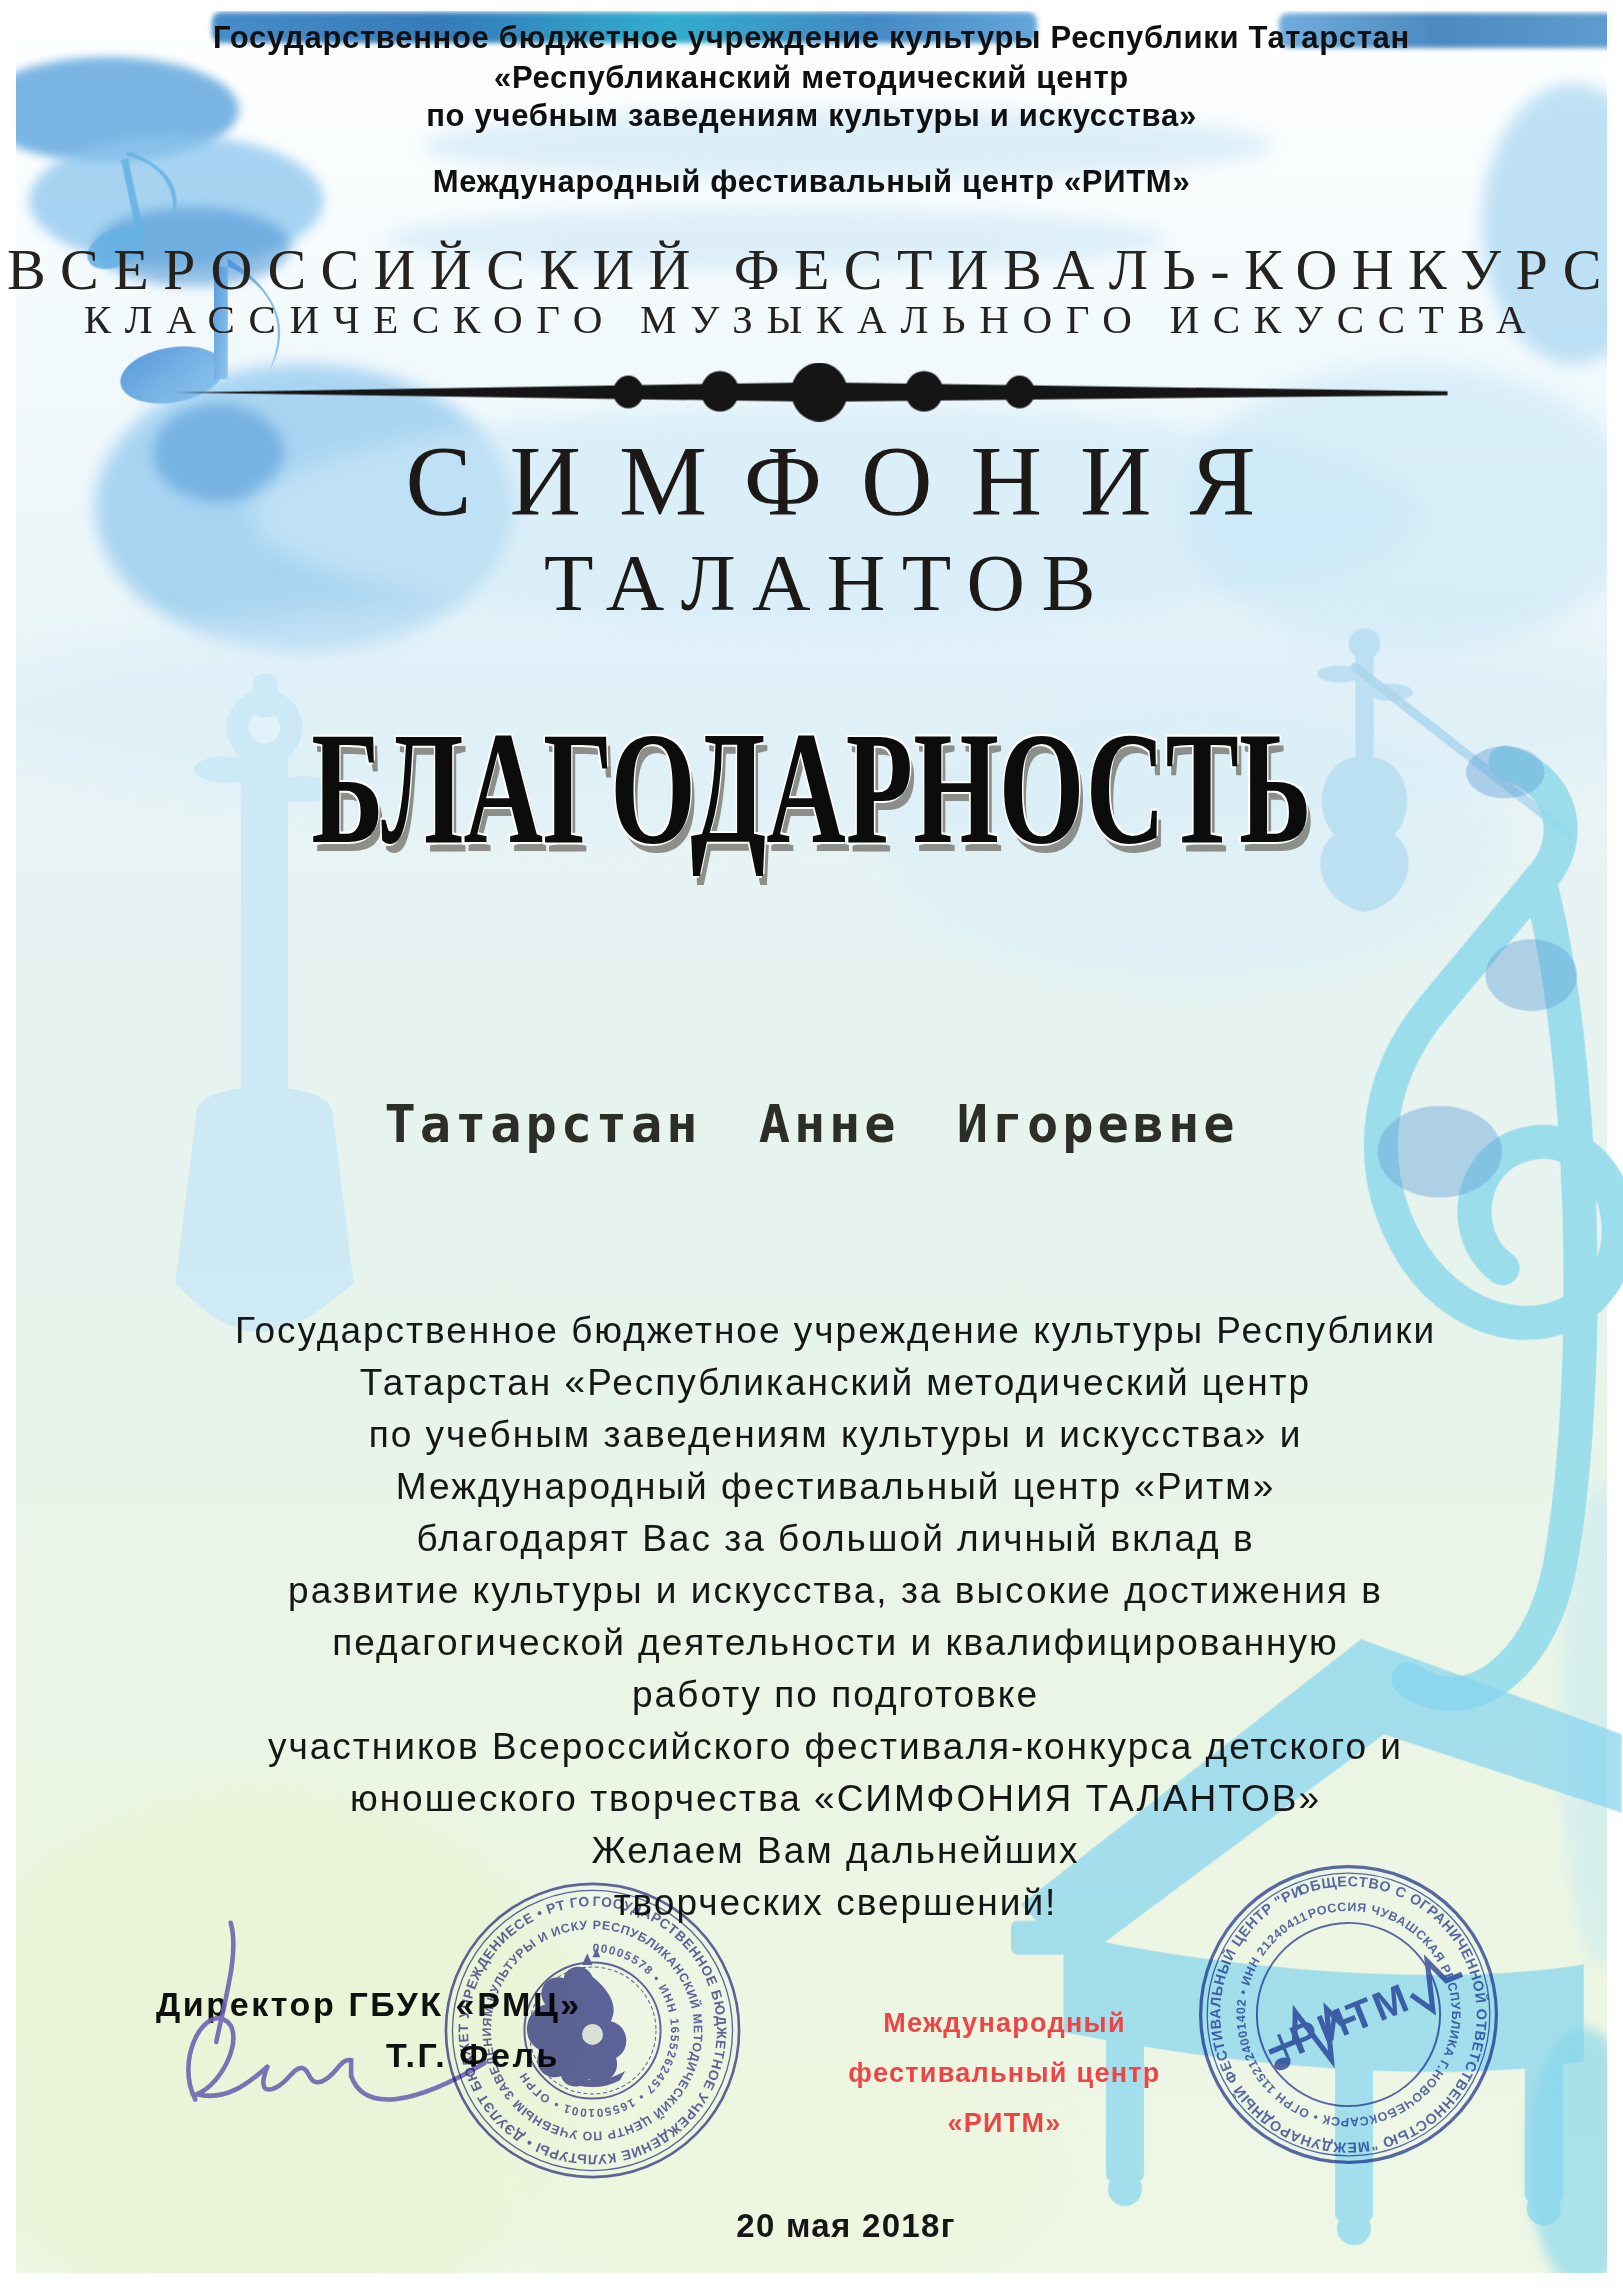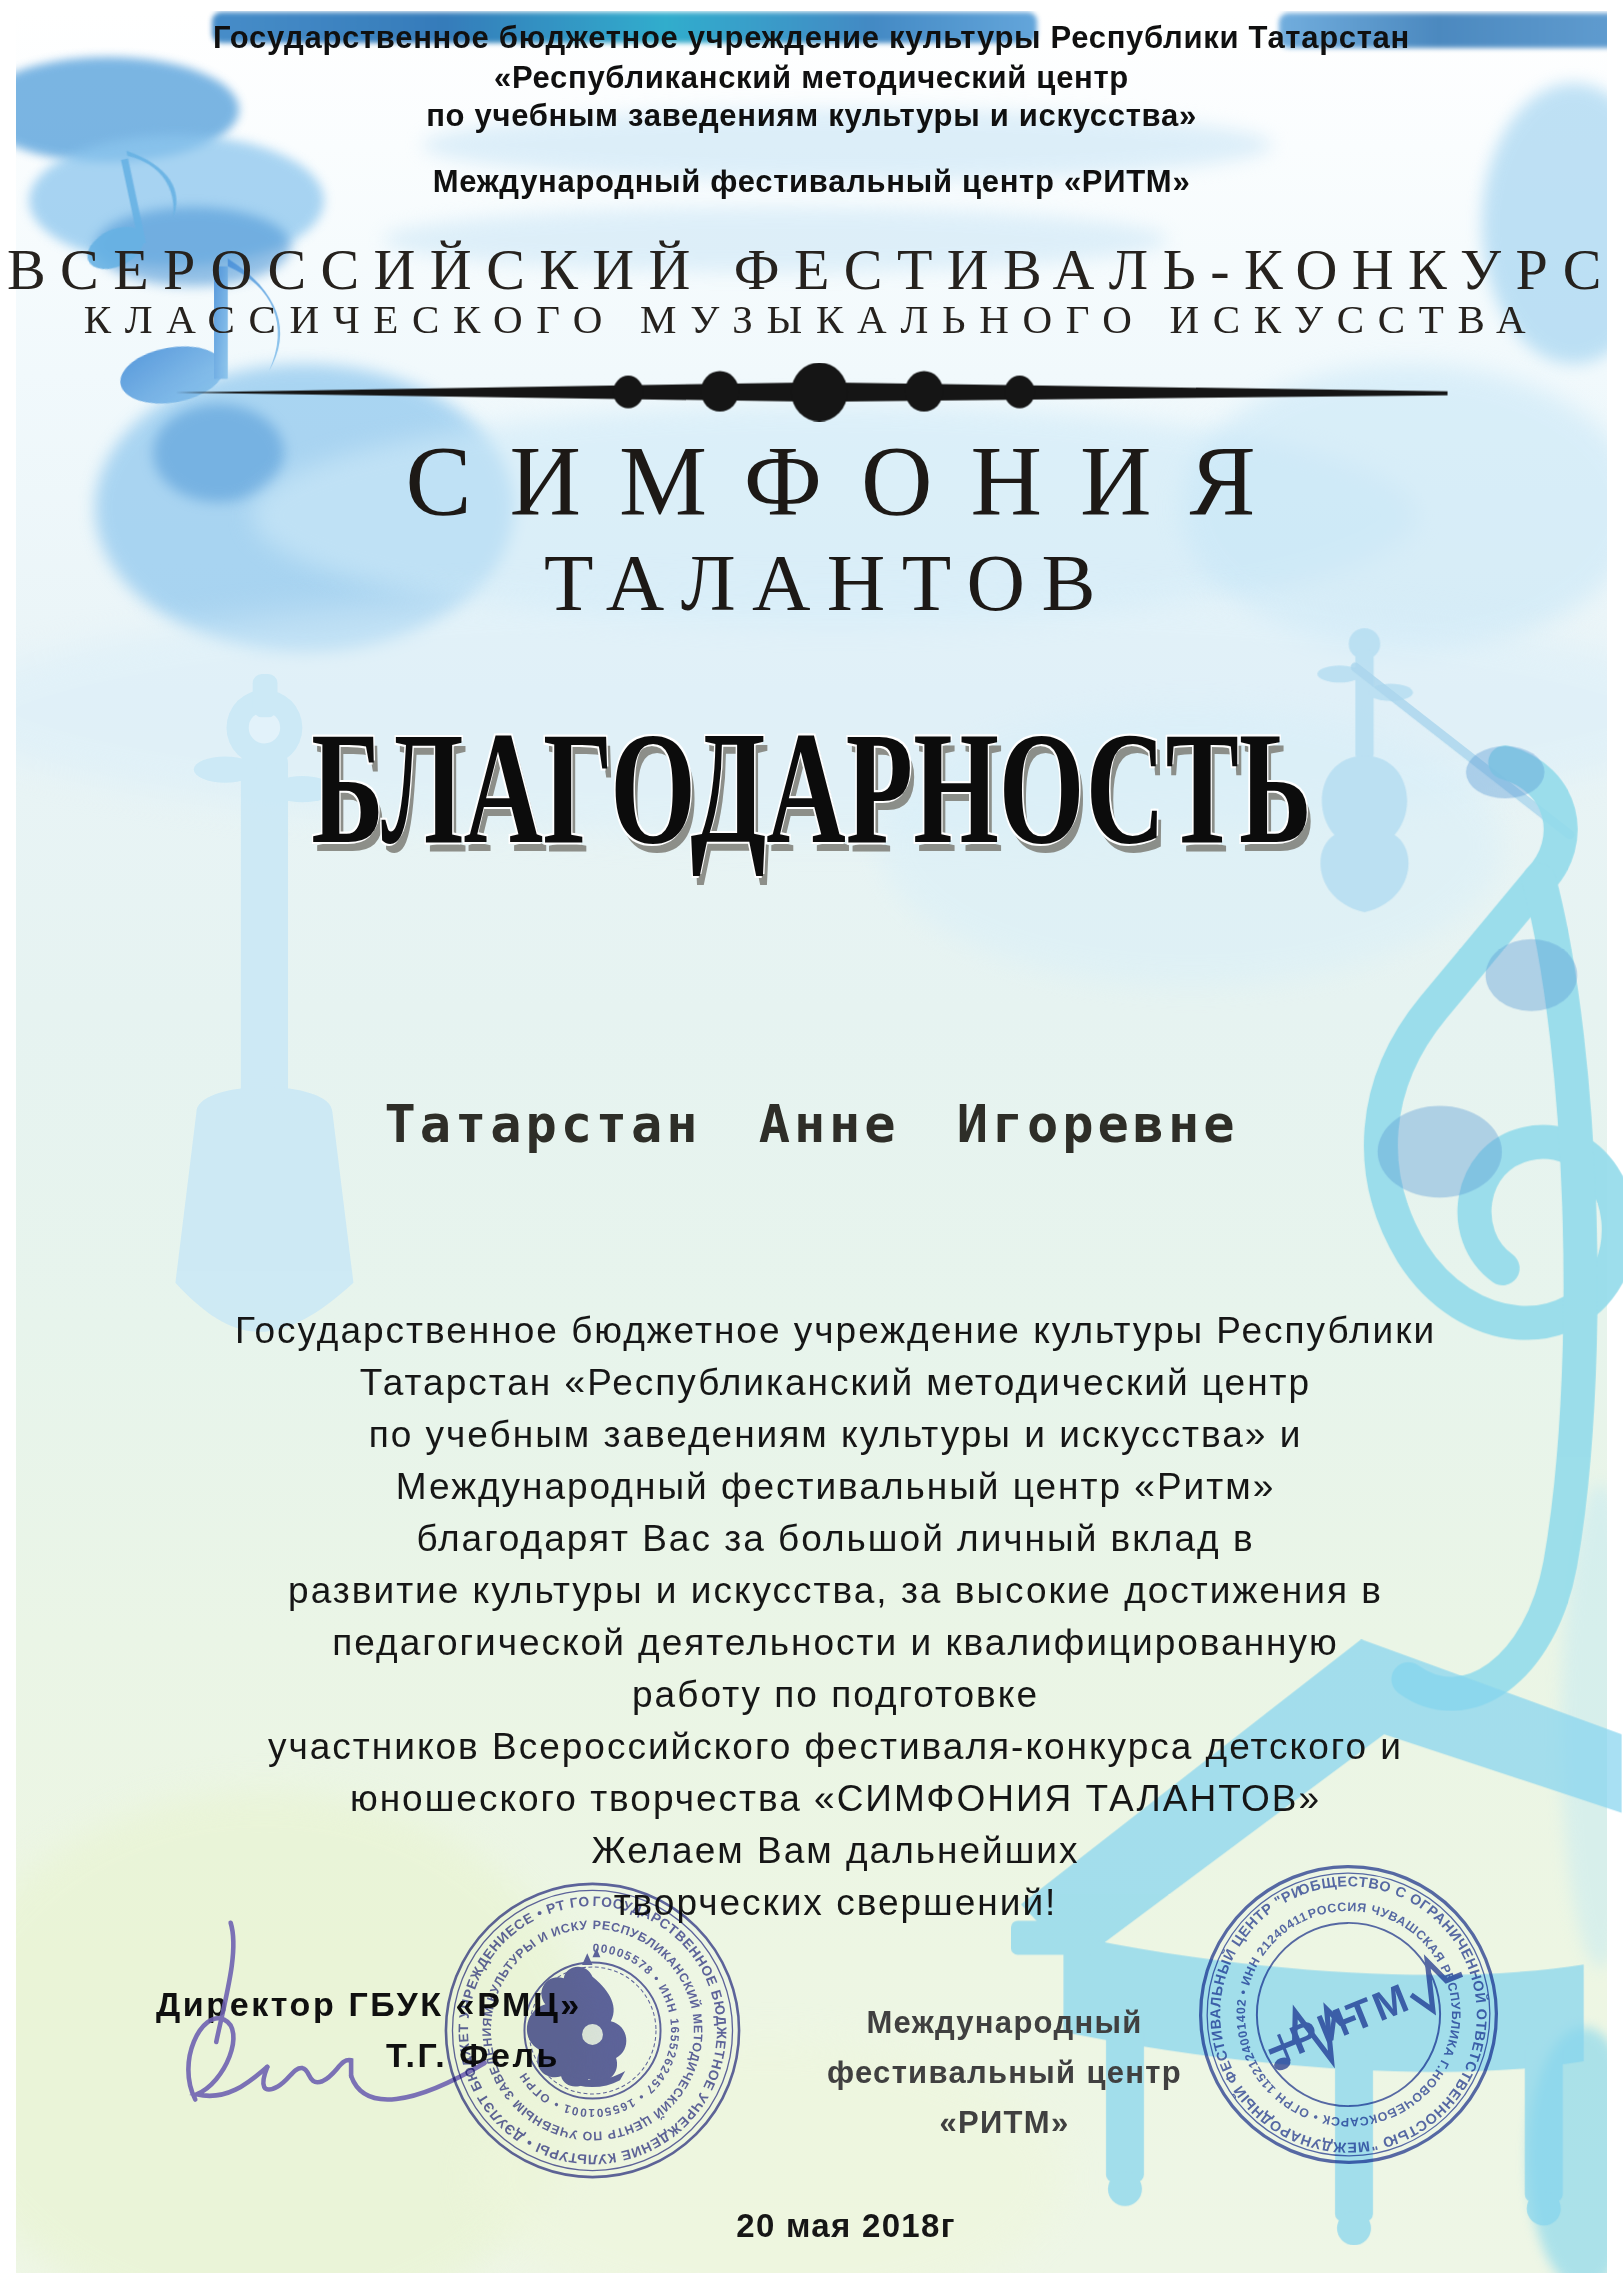--- a/index.html
+++ b/index.html
@@ -21,22 +21,22 @@
   .tal{font-family:"Liberation Serif","DejaVu Serif",serif;font-size:81px;letter-spacing:16.4px;
        padding-left:16.4px;color:#1d1916;}
   .grat{font-family:"Liberation Serif","DejaVu Serif",serif;font-weight:bold;font-size:162px;
         line-height:162px;color:#0c0c0c;transform:scaleX(.68);transform-origin:50% 50%;
         text-shadow:-2px -2px 0 #ffffff,2px -2px 0 #ffffff,-2px 2px 0 #ffffff,
                     5.9px 8.5px 0 rgba(125,125,118,.85);white-space:nowrap;}
   .recipient{font-family:"DejaVu Sans Mono","Liberation Mono",monospace;font-weight:bold;
              font-size:52px;letter-spacing:3.9px;word-spacing:22px;color:#2e2e28;}
   .bodytext{font-size:37px;line-height:52px;letter-spacing:2px;white-space:pre-line;color:#161616;}
   .flabel{font-weight:bold;font-size:34px;letter-spacing:2.6px;color:#101010;}
-  .orgcenter{font-weight:bold;font-size:31px;line-height:50px;letter-spacing:1.3px;
-             white-space:pre-line;color:#404040;}
+  .orgcenter{font-weight:bold;font-size:27px;line-height:50px;letter-spacing:1.3px;
+             white-space:pre-line;color:#ef4444;}
   .dateblock{font-weight:bold;font-size:33px;line-height:54px;letter-spacing:1.3px;
              white-space:pre-line;color:#161616;}
   .stamp{position:absolute;mix-blend-mode:multiply;opacity:.92;}
   svg text{font-family:"Liberation Sans","DejaVu Sans",sans-serif;}
 </style>
 </head>
 <body>
 
 <div class="page">
 

